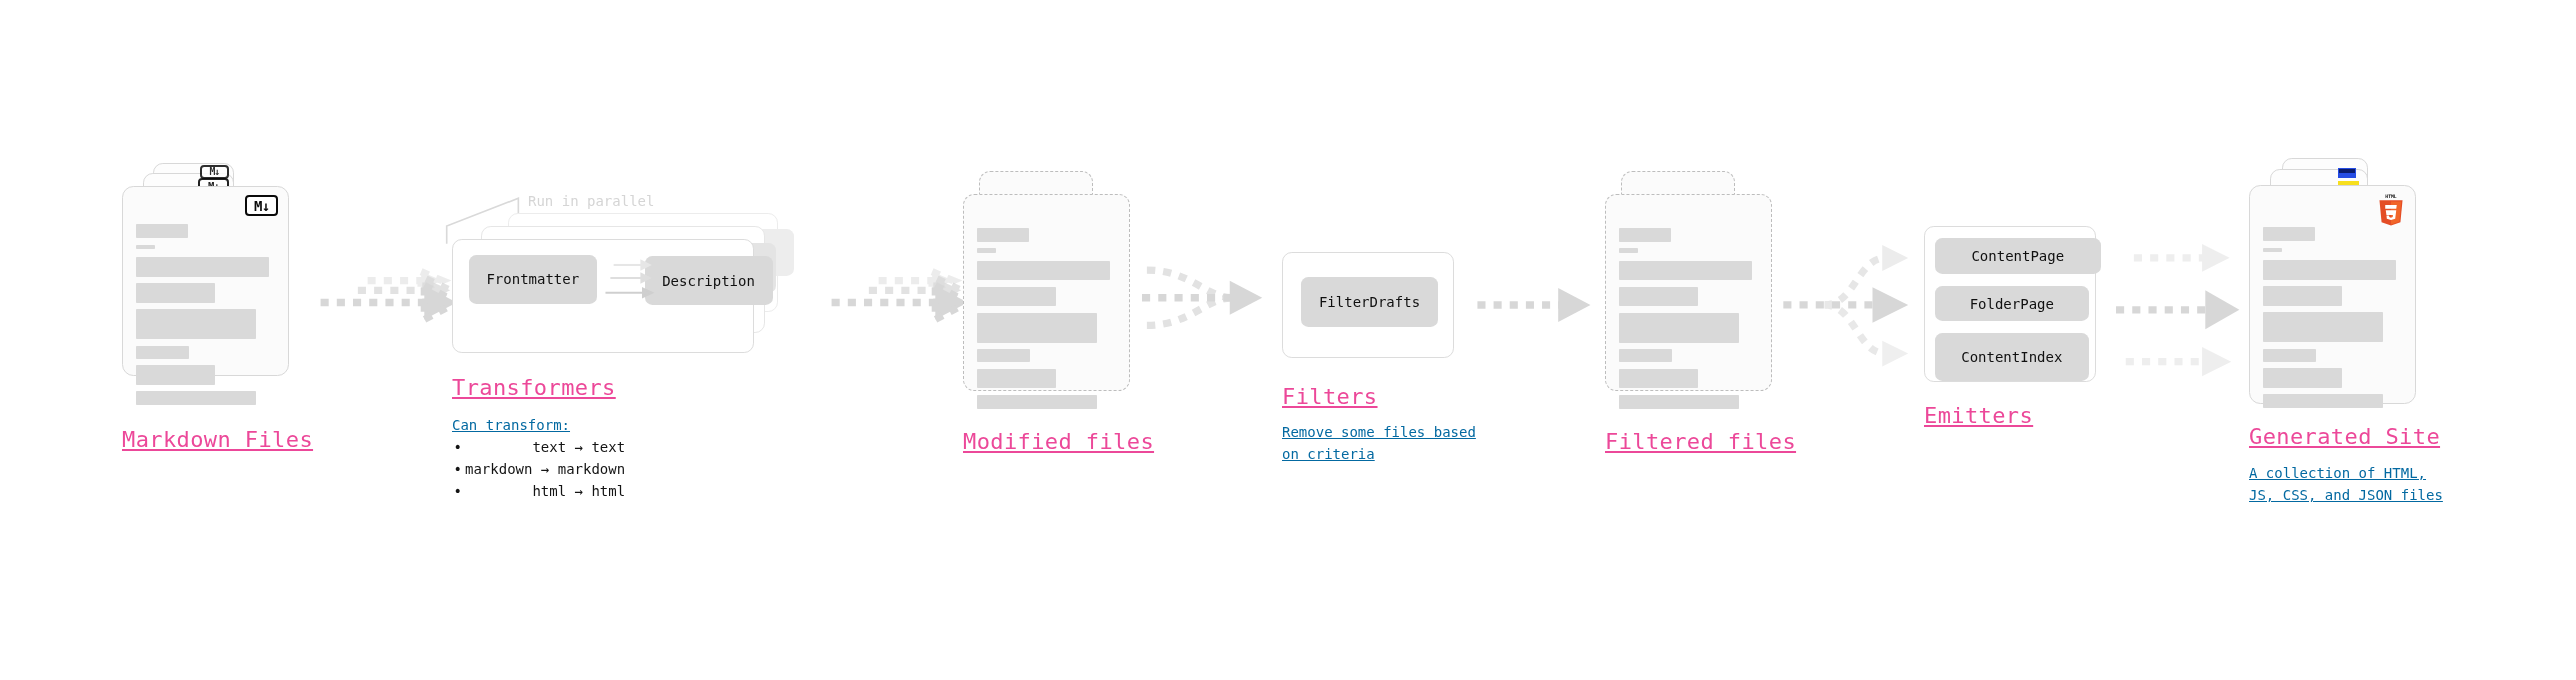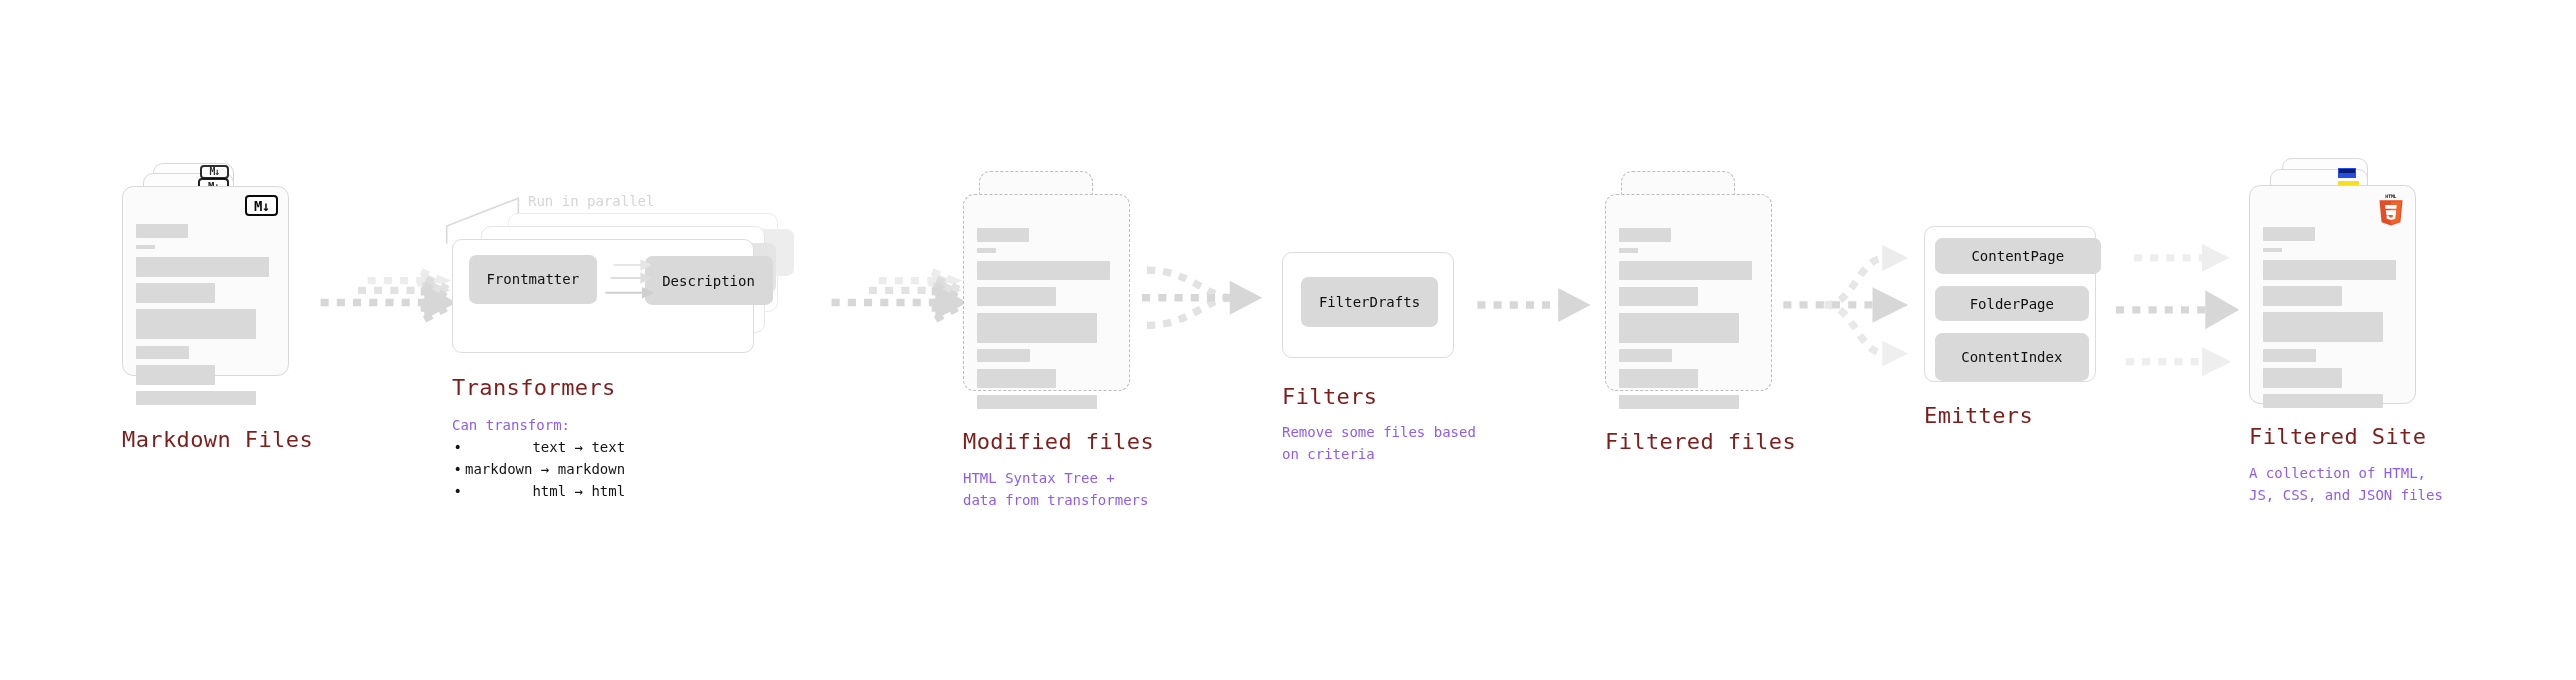--- a/index.html
+++ b/index.html
@@ -17,28 +17,30 @@
     height: 681px;
     background: #ffffff;
     overflow: hidden;
   }
 
   
   .abs { position: absolute; }
   .stage-label {
     font-size: 22px;
     letter-spacing: 0.4px;
-    color: #7f1d1d;
+    color: #ec4899;
     white-space: nowrap;
+    text-decoration: underline;
   }
   .stage-desc {
     font-size: 14px;
     line-height: 1.58;
-    color: #8b5cf6;
+    color: #0369a1;
     white-space: pre-line;
+    text-decoration: underline;
   }
 
   
   .doc {
     position: absolute;
     border-radius: 11.4px;
     box-sizing: border-box;
   }
   .doc.solid {
     background: #fbfbfb;
@@ -277,22 +279,20 @@
         <div class="dline" style="width:79px; height:19.5px; margin-bottom:6.5px;"></div>
         <div class="dline" style="width:120px; height:30px; margin-bottom:6.5px;"></div>
         <div class="dline" style="width:53px; height:13px; margin-bottom:6.5px;"></div>
         <div class="dline" style="width:79px; height:19.5px; margin-bottom:6.5px;"></div>
         <div class="dline" style="width:120px; height:14px;"></div>
       </div>
     </div>
   </div>
 
   <div class="stage-label abs" style="left:963px; top:429px;">Modified files</div>
-  <div class="stage-desc abs" style="left:963px; top:467px;">HTML Syntax Tree +
-data from transformers</div>
 
   <svg class="abs" style="left:1142px; top:252px;" width="130" height="98" viewBox="0 0 160 120">
     <g fill="none" stroke="#e2e2e2" stroke-width="9" stroke-dasharray="10 10">
       <path d="M6 22 C60 22 78 56 112 56"></path>
       <path d="M6 90 C60 90 78 56 112 56"></path>
     </g>
     <line x1="0" y1="56" x2="112" y2="56" stroke="#d7d7d7" stroke-width="9" stroke-dasharray="10 10"></line>
     <polygon points="108,35 148,56 108,77" fill="#d7d7d7"></polygon>
   </svg>
 
@@ -386,18 +386,18 @@
         <div class="dline" style="width:133px; height:19.5px; margin-bottom:6.5px;"></div>
         <div class="dline" style="width:79px; height:19.5px; margin-bottom:6.5px;"></div>
         <div class="dline" style="width:120px; height:30px; margin-bottom:6.5px;"></div>
         <div class="dline" style="width:53px; height:13px; margin-bottom:6.5px;"></div>
         <div class="dline" style="width:79px; height:19.5px; margin-bottom:6.5px;"></div>
         <div class="dline" style="width:120px; height:14px;"></div>
       </div>
     </div>
   </div>
 
-  <div class="stage-label abs" style="left:2249px; top:424px;">Filtered Site</div>
+  <div class="stage-label abs" style="left:2249px; top:424px;">Generated Site</div>
   <div class="stage-desc abs" style="left:2249px; top:462px;">A collection of HTML,
 JS, CSS, and JSON files</div>
 
 </div>
 
 
 </body></html>

